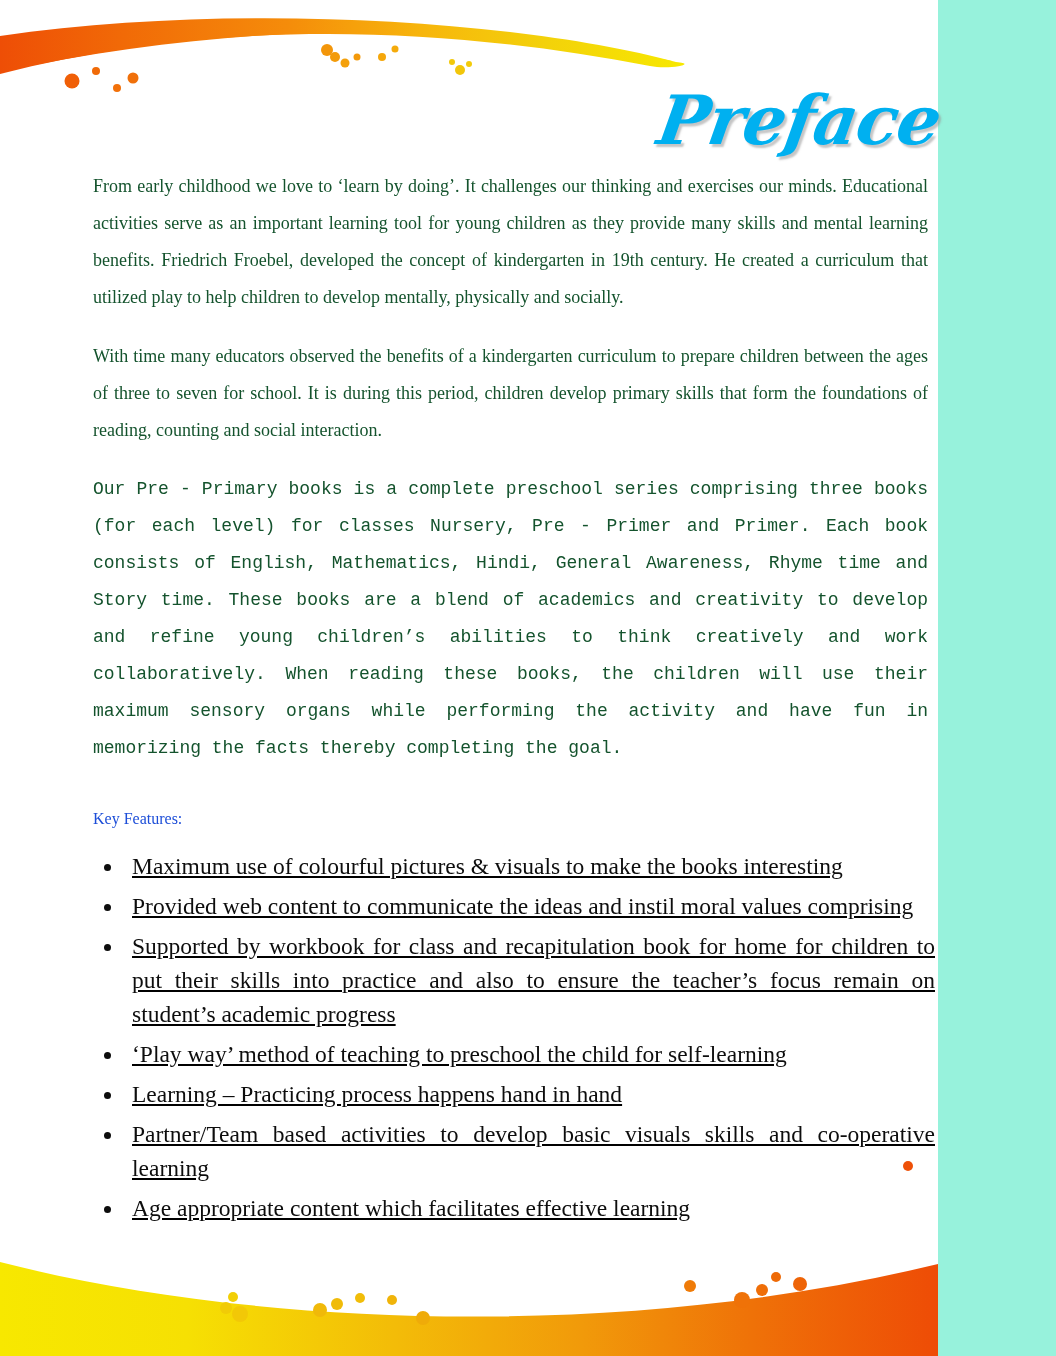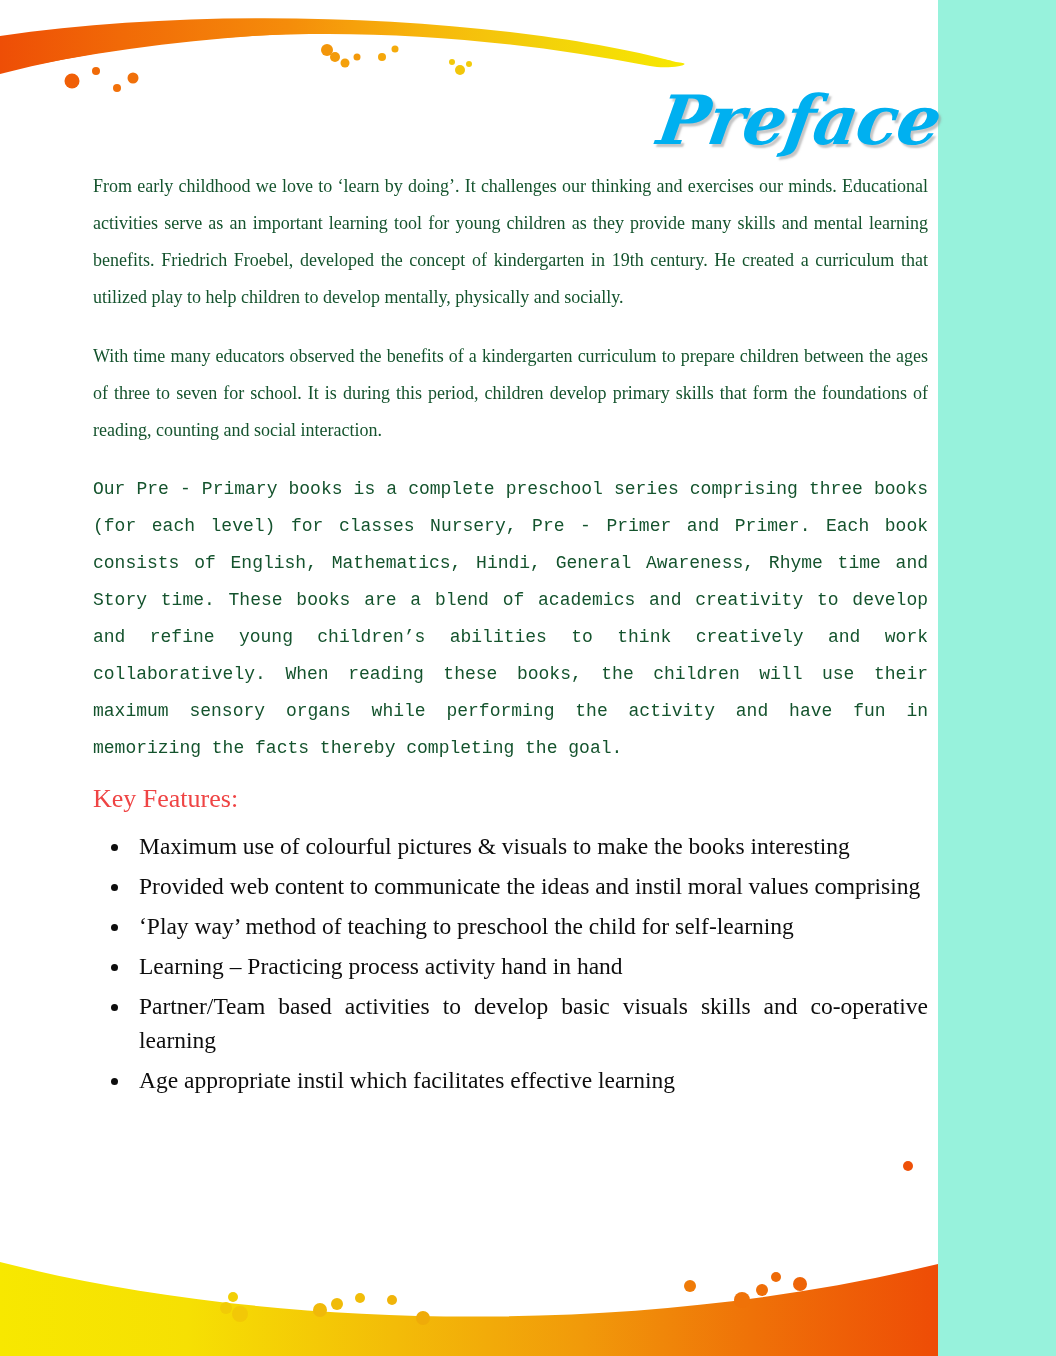--- a/index.html
+++ b/index.html
@@ -77,30 +77,31 @@
     font-size: 18px;
     line-height: 37px;
     color: #14532d;
     text-align: justify;
     text-justify: inter-word;
     font-stretch: condensed;
   }
   p.para:last-of-type { margin-bottom: 0; font-family: Liberation Mono, monospace; }
 
   .key-features {
-    margin: 16px 0 14px 0;
-    font-size: 26px;
+    margin: 36px 0 14px 0;
+    font-size: 16px;
     line-height: 32px;
-    color: #ef4444;
+    color: #1d4ed8;
   }
 
   ul.features {
     list-style: none;
-    margin: 8px;
+    margin: 1px;
     padding: 0;
+    text-decoration: underline;
   }
   ul.features li {
     position: relative;
     margin: 0 0 6px 0;
     padding-left: 38px;
     font-size: 23.5px;
     line-height: 34px;
     color: #0d0d0d;
     text-align: justify;
     text-justify: inter-word;
@@ -207,33 +208,37 @@
 
     <ul class="features">
       <li class="short">
         <span class="bullet-dot"></span>
         <span>Maximum use of colourful pictures &amp; visuals to make the books interesting</span>
       </li>
       <li class="short">
         <span class="bullet-dot"></span>
         <span>Provided web content to communicate the ideas and instil moral values comprising</span>
       </li>
+      <li>
+        <span class="bullet-dot"></span>
+        <span>Supported by workbook for class and recapitulation book for home for children to put their skills into practice and also to ensure the teacher’s focus remain on student’s academic progress</span>
+      </li>
       <li class="short">
         <span class="bullet-dot"></span>
         <span>‘Play way’ method of teaching to preschool the child for self-learning</span>
       </li>
       <li class="short">
         <span class="bullet-dot"></span>
-        <span>Learning – Practicing process activity hand in hand</span>
+        <span>Learning – Practicing process happens hand in hand</span>
       </li>
       <li>
         <span class="bullet-dot"></span>
         <span>Partner/Team based activities to develop basic visuals skills and co-operative learning</span>
       </li>
       <li class="short">
         <span class="bullet-dot"></span>
-        <span>Age appropriate instil which facilitates effective learning</span>
+        <span>Age appropriate content which facilitates effective learning</span>
       </li>
     </ul>
 
   </div>
 
 </div>
 
 </body></html>

